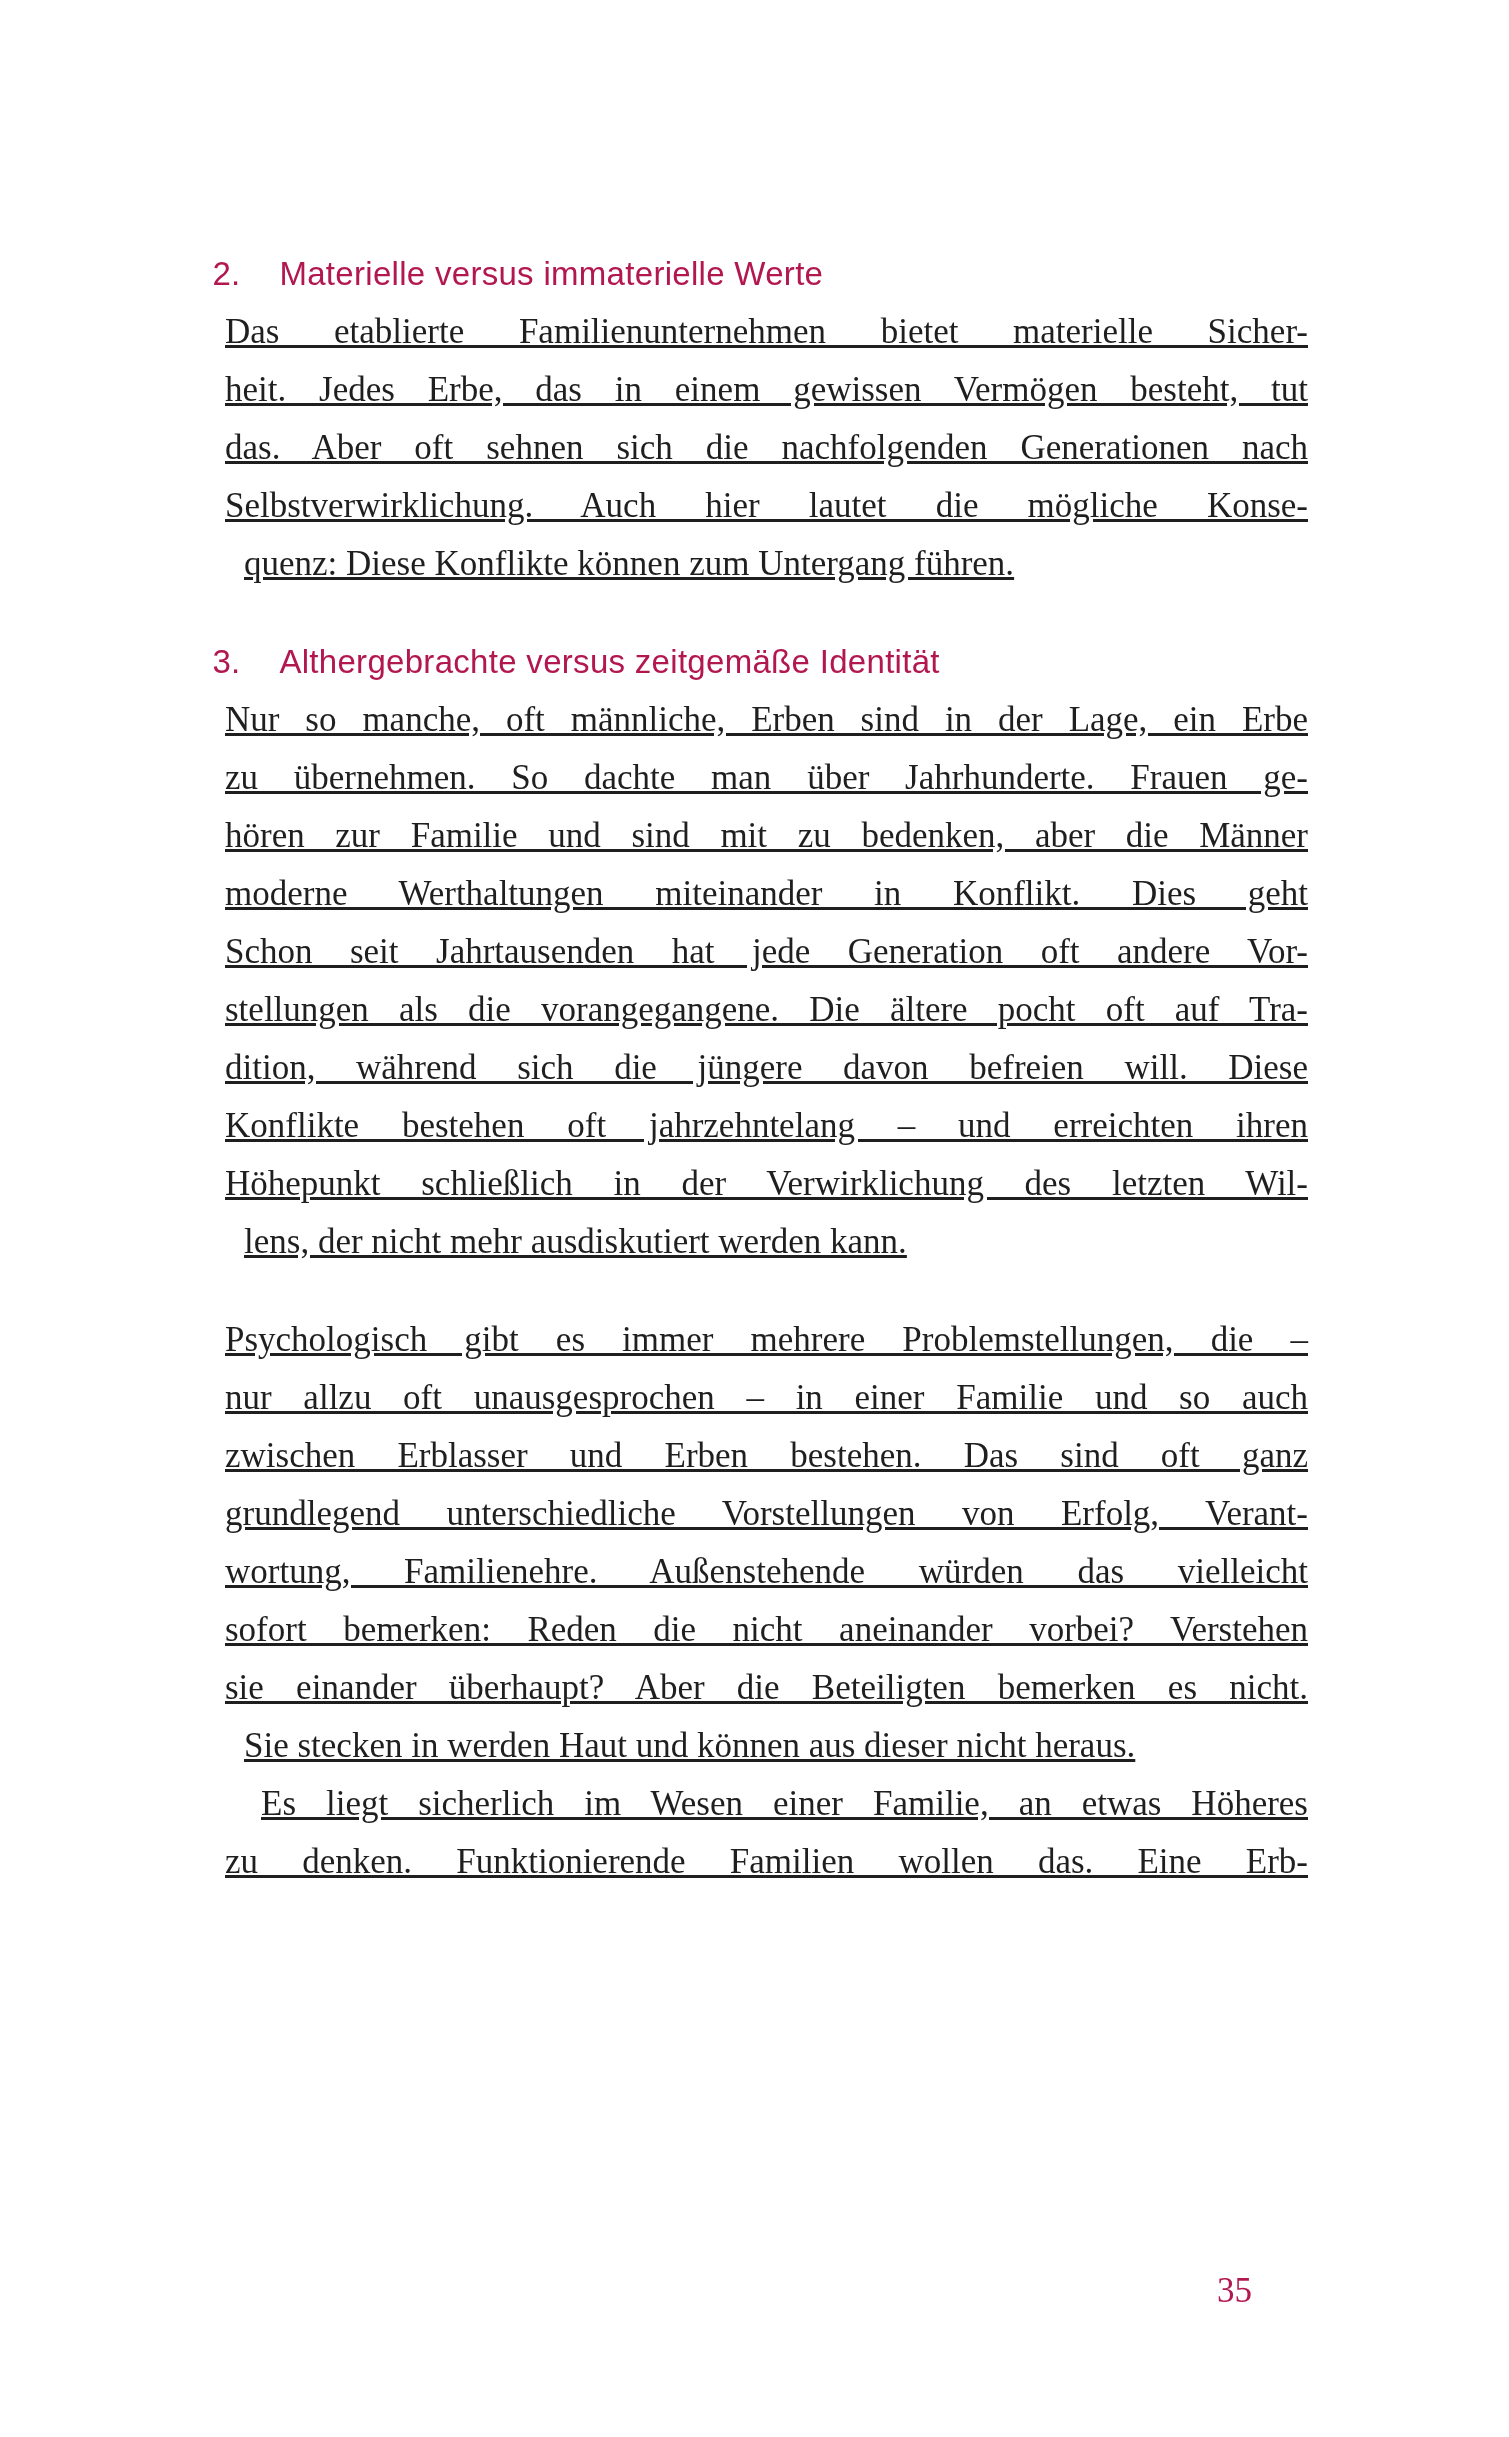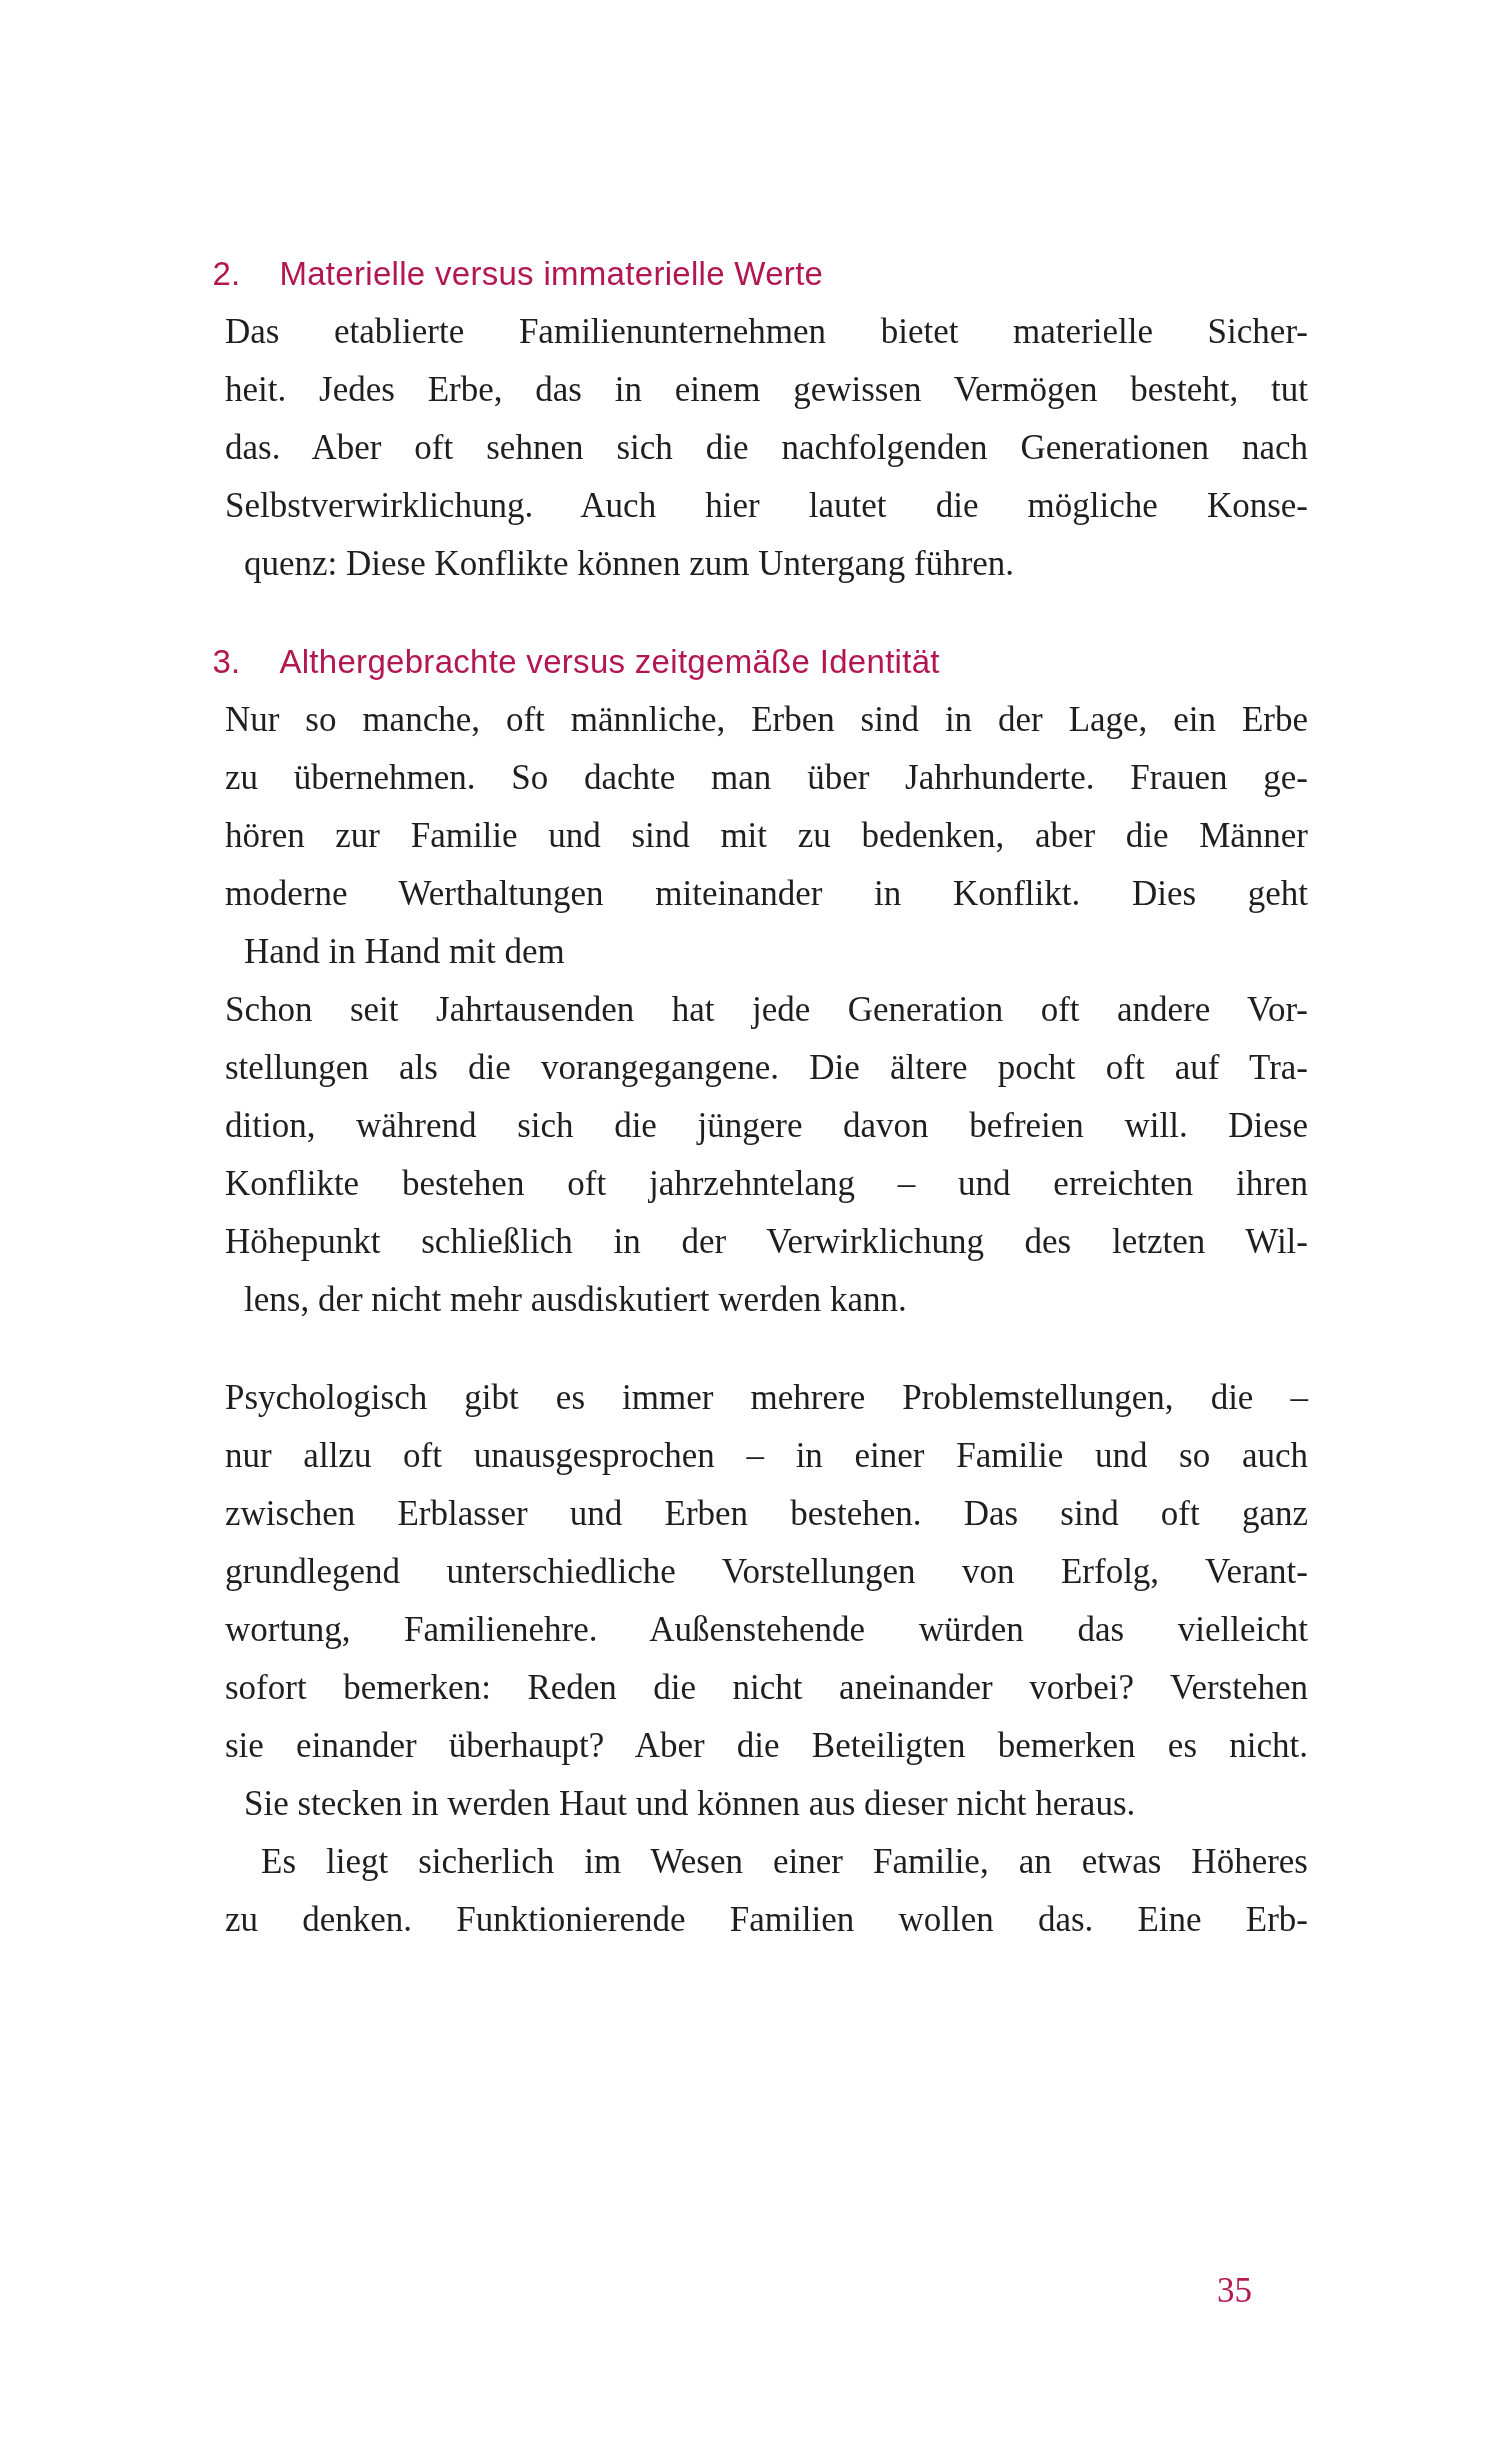--- a/index.html
+++ b/index.html
@@ -37,21 +37,21 @@
     font-size: 33px;
     line-height: 58px;
     letter-spacing: 0.3px;
     white-space: nowrap;
   }
   .heading .num {
     display: inline-block;
     width: 67px;
   }
   .heading.gap, .para.gap { margin-top: 40px; }
-  .para { width: 100%; }
+  .para { width: 100%; text-decoration: underline; }
   .line {
     text-align: justify;
     text-align-last: justify;
     -moz-text-align-last: justify;
   }
   .line.last {
     text-align-last: left;
     margin-left: 19px;
     -moz-text-align-last: left;
   }
@@ -78,21 +78,20 @@
         <div class="line">das. Aber oft sehnen sich die nachfolgenden Generationen nach</div>
         <div class="line">Selbstverwirklichung. Auch hier lautet die mögliche Konse-</div>
         <div class="line last">quenz: Diese Konflikte können zum Untergang führen.</div>
       </div>
       <div class="heading gap"><span class="num">3.</span><span>Althergebrachte versus zeitgemäße Identität</span></div>
       <div class="para">
         <div class="line">Nur so manche, oft männliche, Erben sind in der Lage, ein Erbe</div>
         <div class="line">zu übernehmen. So dachte man über Jahrhunderte. Frauen ge-</div>
         <div class="line">hören zur Familie und sind mit zu bedenken, aber die Männer</div>
         <div class="line">moderne Werthaltungen miteinander in Konflikt. Dies geht</div>
-        <div class="line last">Hand in Hand mit dem</div>
       </div>
       <div class="para">
         <div class="line">Schon seit Jahrtausenden hat jede Generation oft andere Vor-</div>
         <div class="line">stellungen als die vorangegangene. Die ältere pocht oft auf Tra-</div>
         <div class="line">dition, während sich die jüngere davon befreien will. Diese</div>
         <div class="line">Konflikte bestehen oft jahrzehntelang – und erreichten ihren</div>
         <div class="line">Höhepunkt schließlich in der Verwirklichung des letzten Wil-</div>
         <div class="line last">lens, der nicht mehr ausdiskutiert werden kann.</div>
       </div>
       <div class="para gap">

